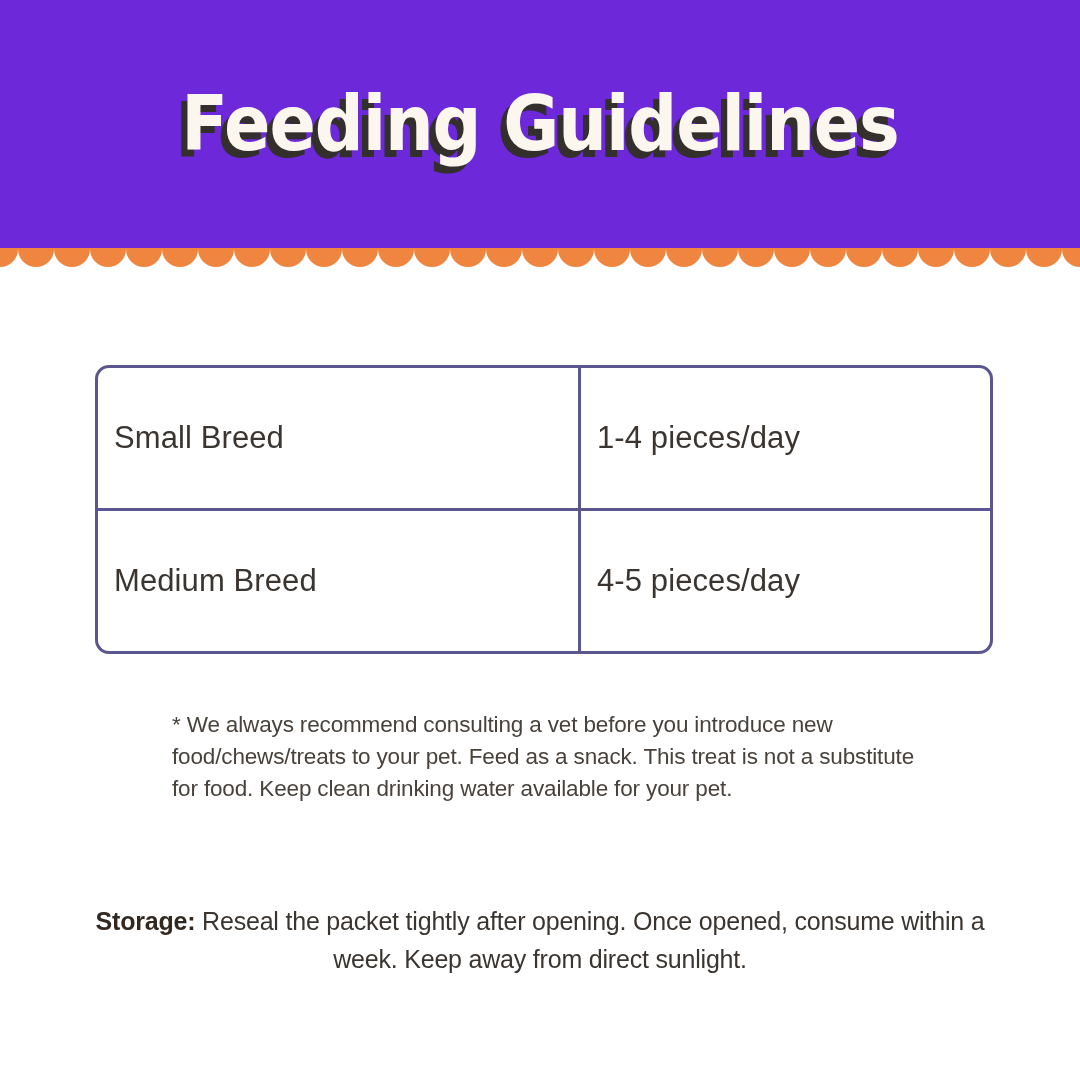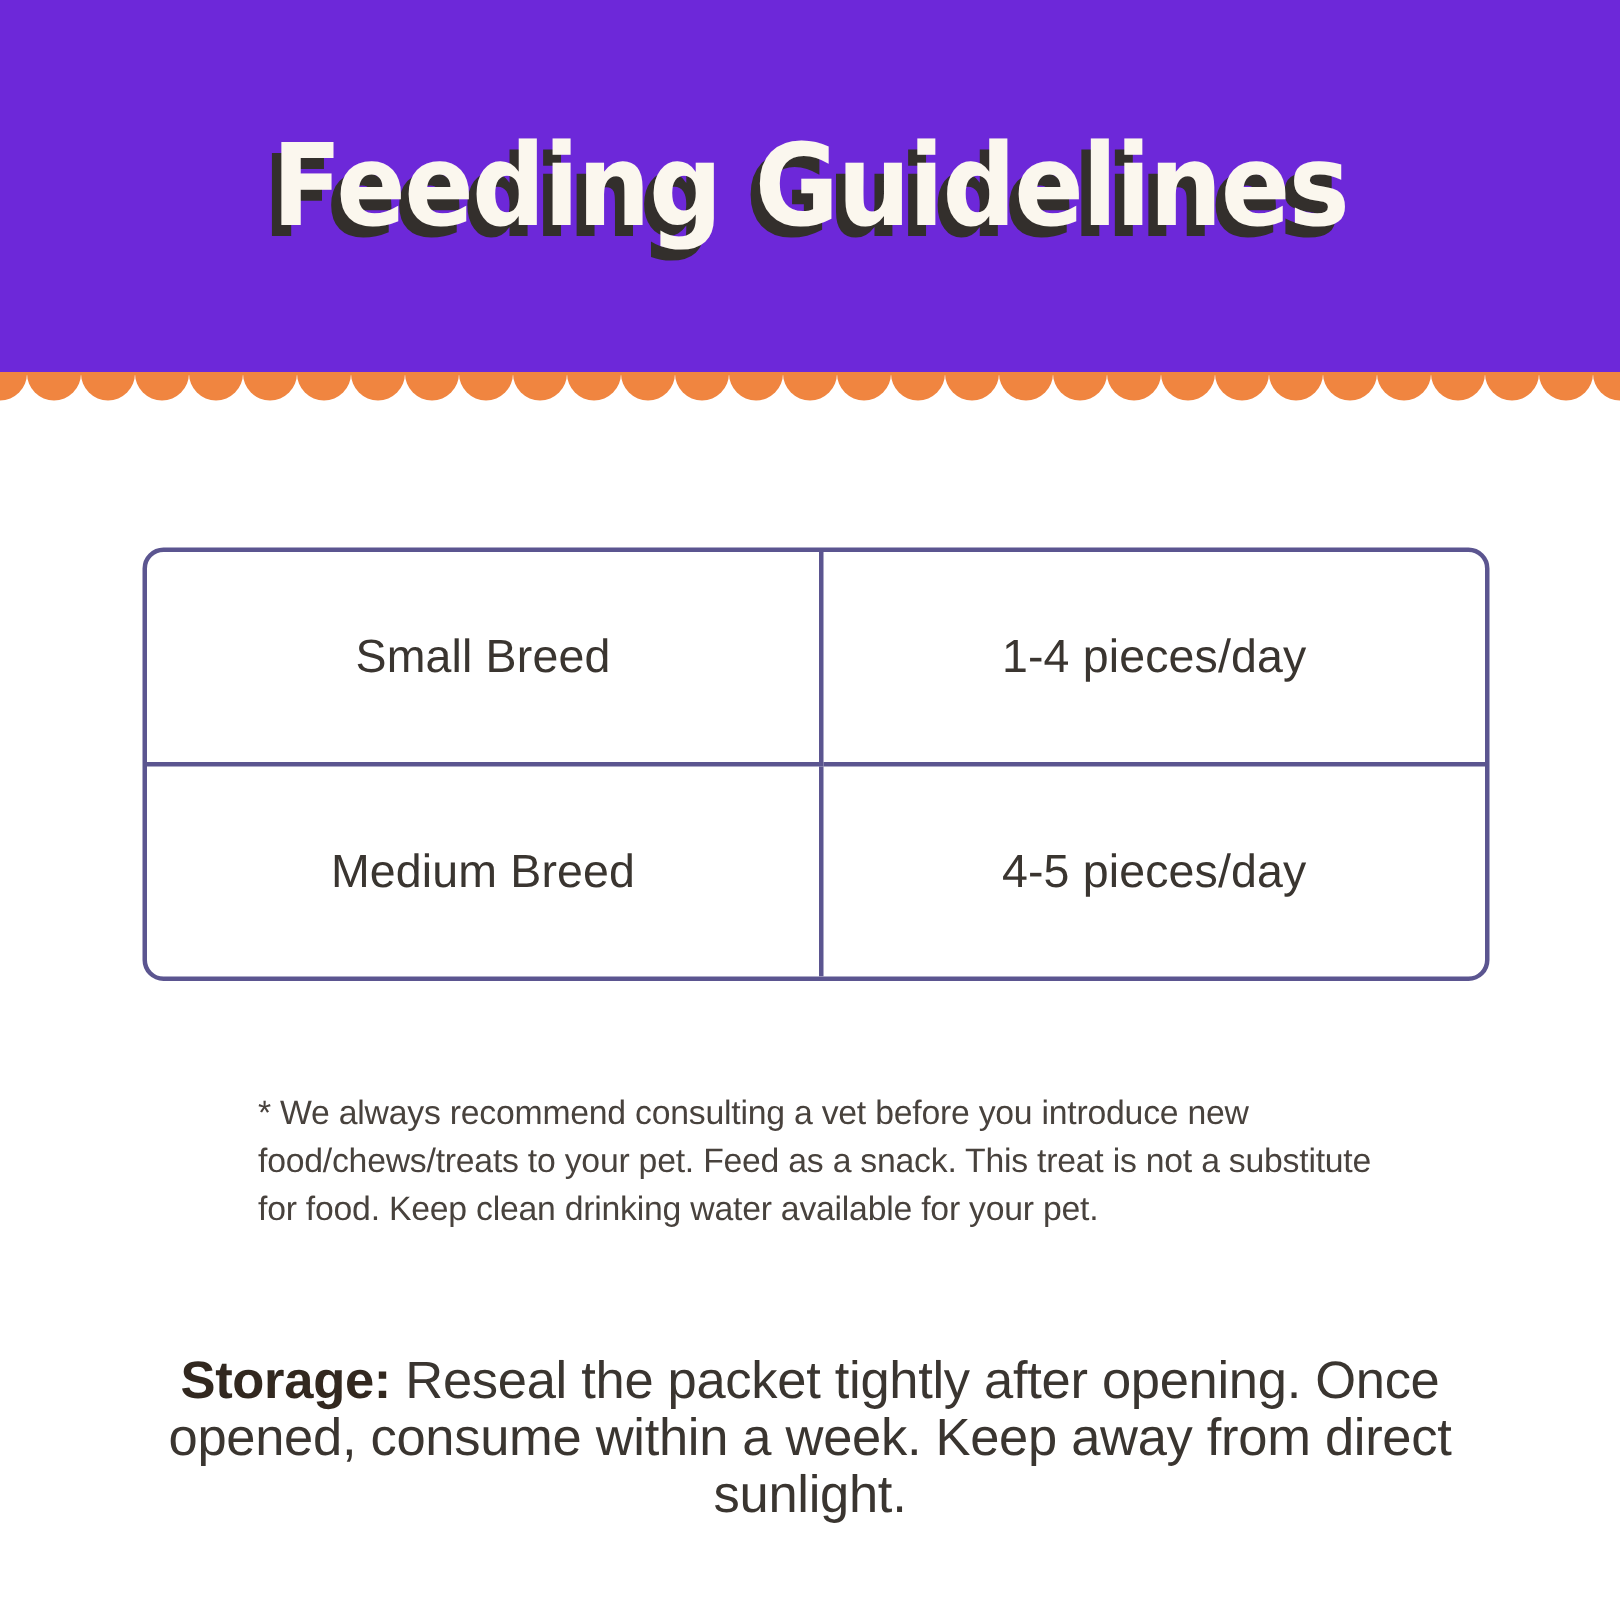--- a/index.html
+++ b/index.html
@@ -69,59 +69,58 @@
   .tbl {
     width: 100%;
     height: 100%;
     border-collapse: collapse;
     table-layout: fixed;
   }
   .tbl tr {
     height: 96.33px;
   }
   .tbl td {
-    text-align: center;
     vertical-align: middle;
     color: #3A3530;
     font-family: "Liberation Sans", sans-serif;
     font-size: 31px;
     font-weight: 400;
     letter-spacing: 0.1px;
-    padding: 0;
+    padding: 16px;
   }
   .tbl td.col-left {
     width: 448px;
     border-right: 3px solid #5B5590;
   }
   .tbl tr + tr td {
     border-top: 3px solid #5B5590;
   }
 
   
   .footnote {
     position: absolute;
     left: 172px;
-    top: 726px;
+    top: 709px;
     width: 760px;
     font-family: "Liberation Sans", sans-serif;
     font-size: 22.5px;
     line-height: 32px;
     color: #48423D;
     letter-spacing: -0.15px;
     text-align: left;
   }
 
   
   .storage {
     position: absolute;
     left: 70px;
     top: 902px;
     width: 940px;
     font-family: "Liberation Sans", sans-serif;
-    font-size: 35px;
+    font-size: 25px;
     line-height: 38px;
     color: #3A3530;
     text-align: center;
     letter-spacing: -0.2px;
   }
   .storage .lbl {
     font-weight: bold;
     color: #32281F;
   }
 </style>

